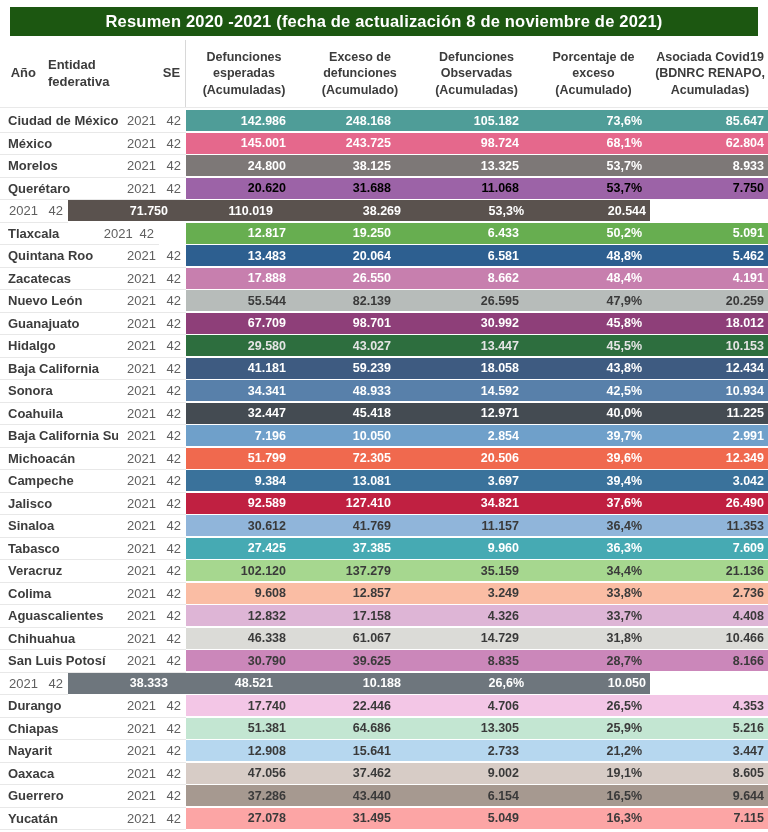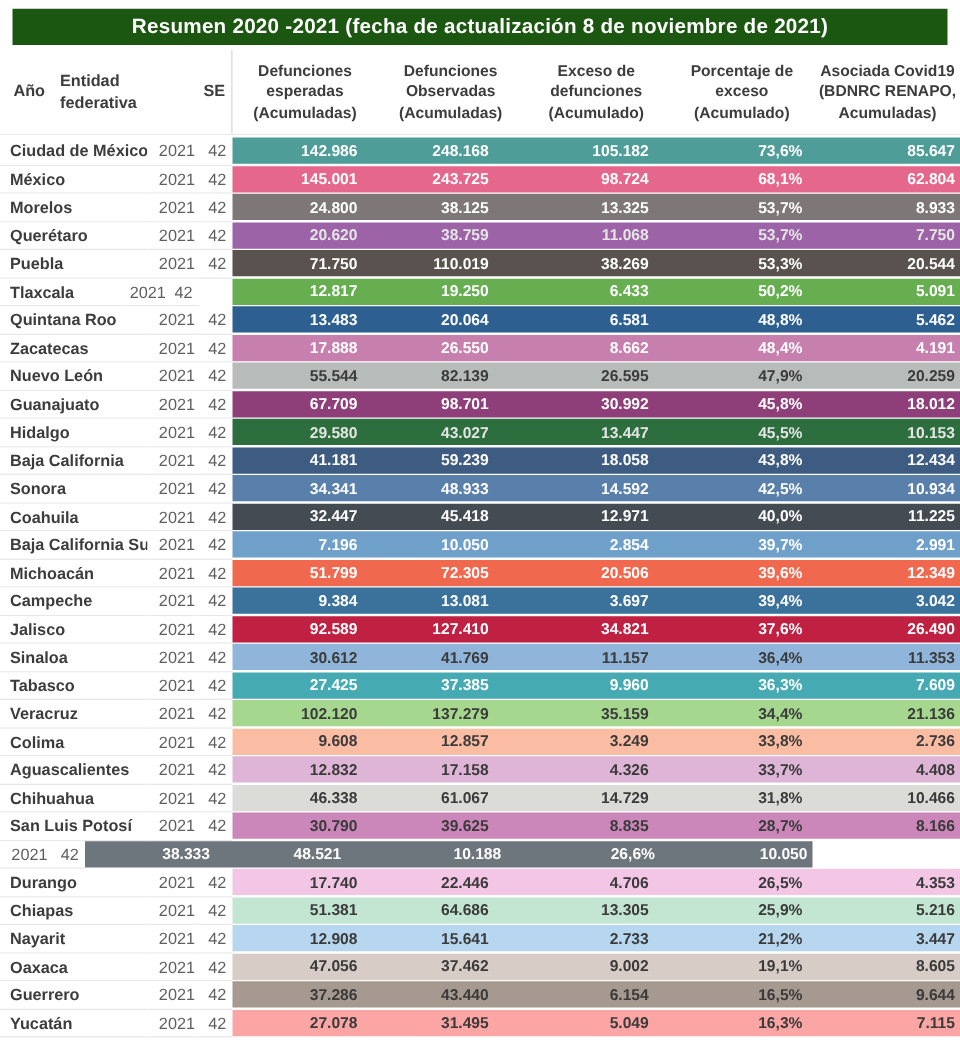--- a/index.html
+++ b/index.html
@@ -47,22 +47,22 @@
 
 <div id="stage">
 
   <div id="title-bar" style="background: rgb(28, 87, 17); color: rgb(255, 255, 255);">Resumen 2020 -2021 (fecha de actualización 8 de noviembre de 2021)</div>
 
   <div id="header" style="color: rgb(60, 60, 60);">
     <div class="hc ano">Año</div>
     <div class="hc entidad">Entidad federativa</div>
     <div class="hc se">SE</div>
     <div class="hc w1">Defunciones esperadas (Acumuladas)</div>
+    <div class="hc w3">Exceso de defunciones (Acumulado)</div>
     <div class="hc w2">Defunciones Observadas (Acumuladas)</div>
-    <div class="hc w3">Exceso de defunciones (Acumulado)</div>
     <div class="hc w4">Porcentaje de exceso (Acumulado)</div>
     <div class="hc w5">Asociada Covid19 (BDNRC RENAPO, Acumuladas)</div>
   </div>
 
   <div id="rows">
     <div class="row">
       <div class="c state">Ciudad de México</div>
       <div class="c ano">2021</div>
       <div class="c se">42</div>
       <div class="band" style="background: rgb(79, 157, 152); color: rgb(255, 255, 255);">
@@ -97,31 +97,30 @@
         <div class="v v3">13.325</div>
         <div class="v v4">53,7%</div>
         <div class="v v5">8.933</div>
       </div>
     </div>
 
     <div class="row">
       <div class="c state">Querétaro</div>
       <div class="c ano">2021</div>
       <div class="c se">42</div>
-      <div class="band" style="background: rgb(156, 99, 167); color: #e5e5e5;">
+      <div class="band" style="background: rgb(156, 99, 167); color: #000000;">
         <div class="v v1">20.620</div>
-        <div class="v v2">38.759</div>
+        <div class="v v2">31.688</div>
         <div class="v v3">11.068</div>
         <div class="v v4">53,7%</div>
         <div class="v v5">7.750</div>
       </div>
     </div>
 
     <div class="row">
-      <div class="c state">Puebla</div>
       <div class="c ano">2021</div>
       <div class="c se">42</div>
       <div class="band" style="background: rgb(90, 82, 78); color: rgb(255, 255, 255);">
         <div class="v v1">71.750</div>
         <div class="v v2">110.019</div>
         <div class="v v3">38.269</div>
         <div class="v v4">53,3%</div>
         <div class="v v5">20.544</div>
       </div>
     </div>

